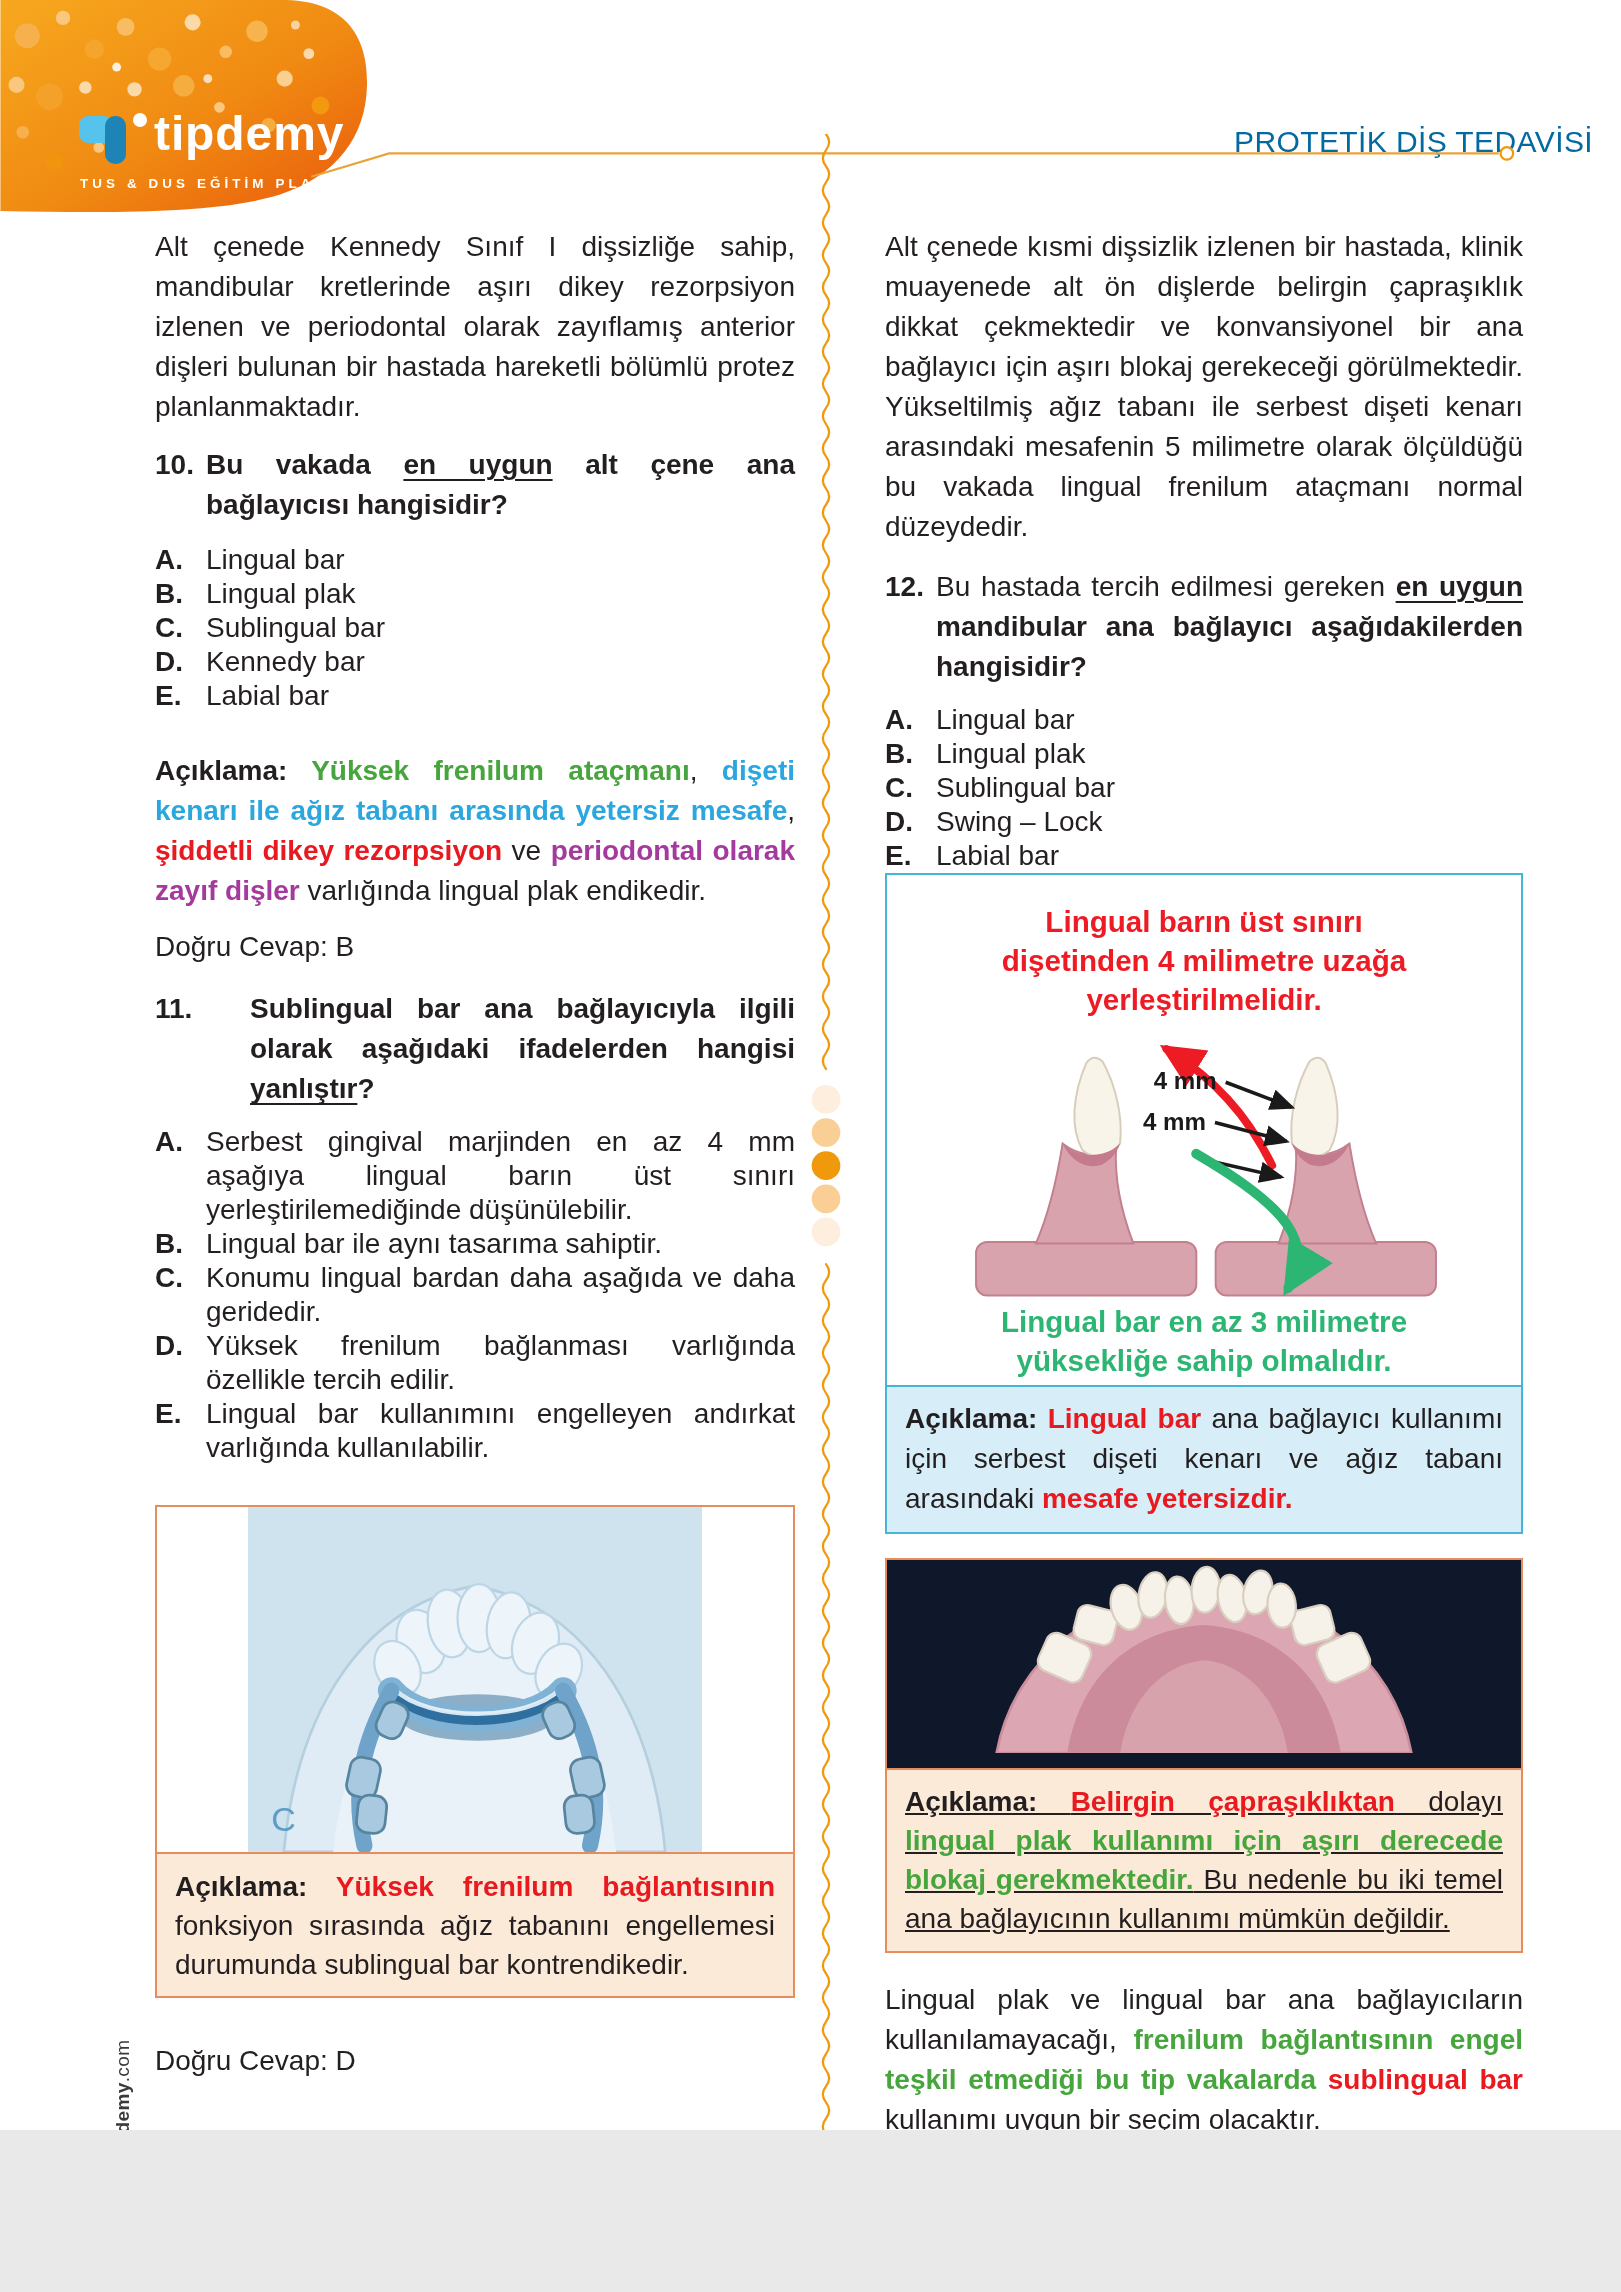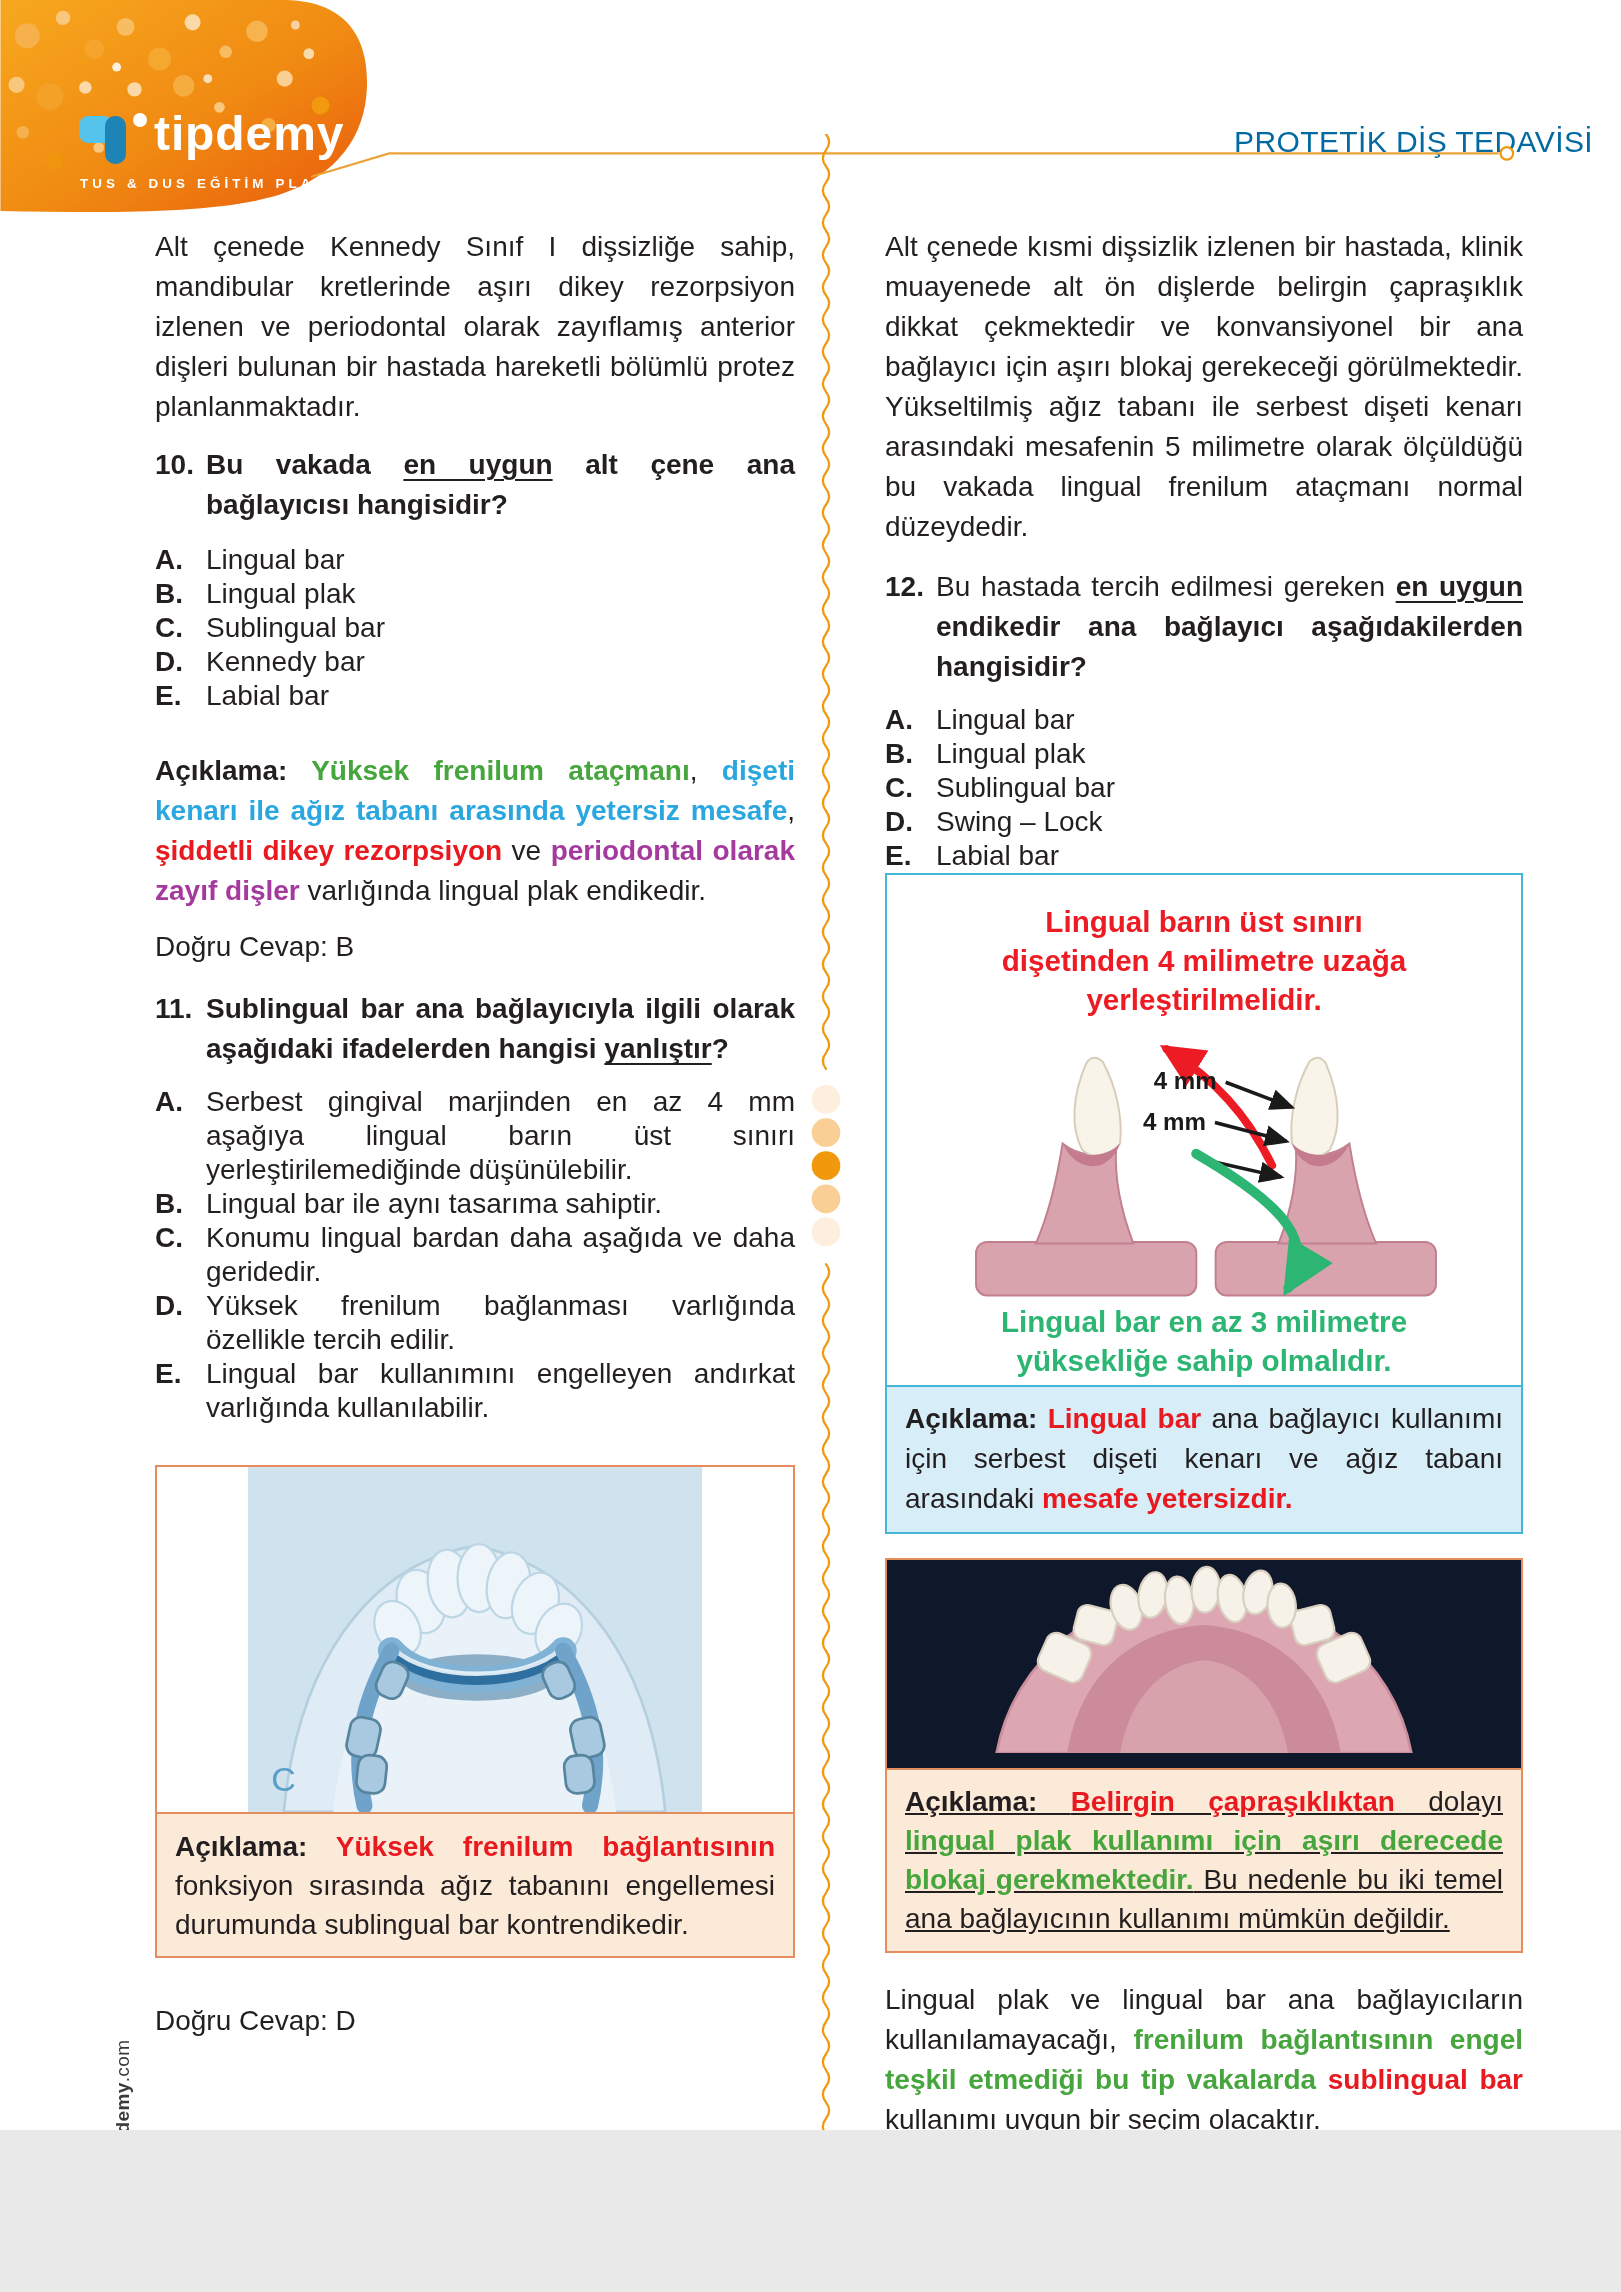--- a/index.html
+++ b/index.html
@@ -25,21 +25,21 @@
   p{margin:0;}
   .q{display:flex;margin-top:18px;}
   .q-num{width:51px;flex:none;font-weight:bold;}
   .q-text{flex:1;font-weight:bold;text-align:justify;}
   .opts{margin-top:18px;}
   .opt{display:flex;line-height:34px;}
   .opt-label{width:51px;flex:none;font-weight:bold;}
   .opt-text{flex:1;text-align:justify;}
   .expl{margin-top:38px;}
   .answer{margin-top:16px;text-align:left;}
-  .mt25{margin-top:22.4px;}.mt18{margin-top:16px;}.mt48{margin-top:43px;}
+  .mt25{margin-top:22.4px;gap:44px;}.mt18{margin-top:16px;}.mt48{margin-top:43px;}
   .useg{text-decoration:underline;text-decoration-thickness:2.2px;text-underline-offset:5.4px;}
   
   .img-box{margin-top:40px;border:2.7px solid #e58d5c;background:#ffffff;}
   .img-box .photo-wrap{text-align:center;padding:0;}
   .img-caption{border-top:2.7px solid #e58d5c;background:#fcead9;padding:12.5px 18px;line-height:39px;}
   .diagram-box{position:relative;height:510px;border:2.7px solid #45b5d8;background:#ffffff;}
   .diag-top-text{position:absolute;left:0;top:27px;width:100%;text-align:center;
         color:#ed1c24;font-weight:bold;font-size:29.6px;line-height:39px;}
   .diag-bottom-text{position:absolute;left:0;top:427px;width:100%;text-align:center;
         color:#2db673;font-weight:bold;font-size:29.6px;line-height:39px;}
@@ -226,21 +226,21 @@
     </div>
 
     <p class="answer mt48">Doğru Cevap: D</p>
   </div>
 
   <div class="col col-right">
     <p class="para">Alt çenede kısmi dişsizlik izlenen bir hastada, klinik muayenede alt ön dişlerde belirgin çapraşıklık dikkat çekmektedir ve konvansiyonel bir ana bağlayıcı için aşırı blokaj gerekeceği görülmektedir. Yükseltilmiş ağız tabanı ile serbest dişeti kenarı arasındaki mesafenin 5 milimetre olarak ölçüldüğü bu vakada lingual frenilum ataçmanı normal düzeydedir.</p>
 
     <div class="q" style="margin-top:19.7px;">
       <div class="q-num">12.</div>
-      <p class="q-text"><span style="font-weight: normal;">Bu hastada tercih edilmesi gereken </span><span class="useg" style="font-weight: bold;">en uygun</span><span style="font-weight: bold;"> endikedir ana bağlayıcı aşağıdakilerden hangisidir?</span></p>
+      <p class="q-text"><span style="font-weight: normal;">Bu hastada tercih edilmesi gereken </span><span class="useg" style="font-weight: bold;">en uygun</span><span style="font-weight: bold;"> mandibular ana bağlayıcı aşağıdakilerden hangisidir?</span></p>
     </div>
 
     <div class="opts mt18">
       <div class="opt">
           <div class="opt-label">A.</div>
           <div class="opt-text">Lingual bar</div>
         </div>
       <div class="opt">
           <div class="opt-label">B.</div>
           <div class="opt-text">Lingual plak</div>

